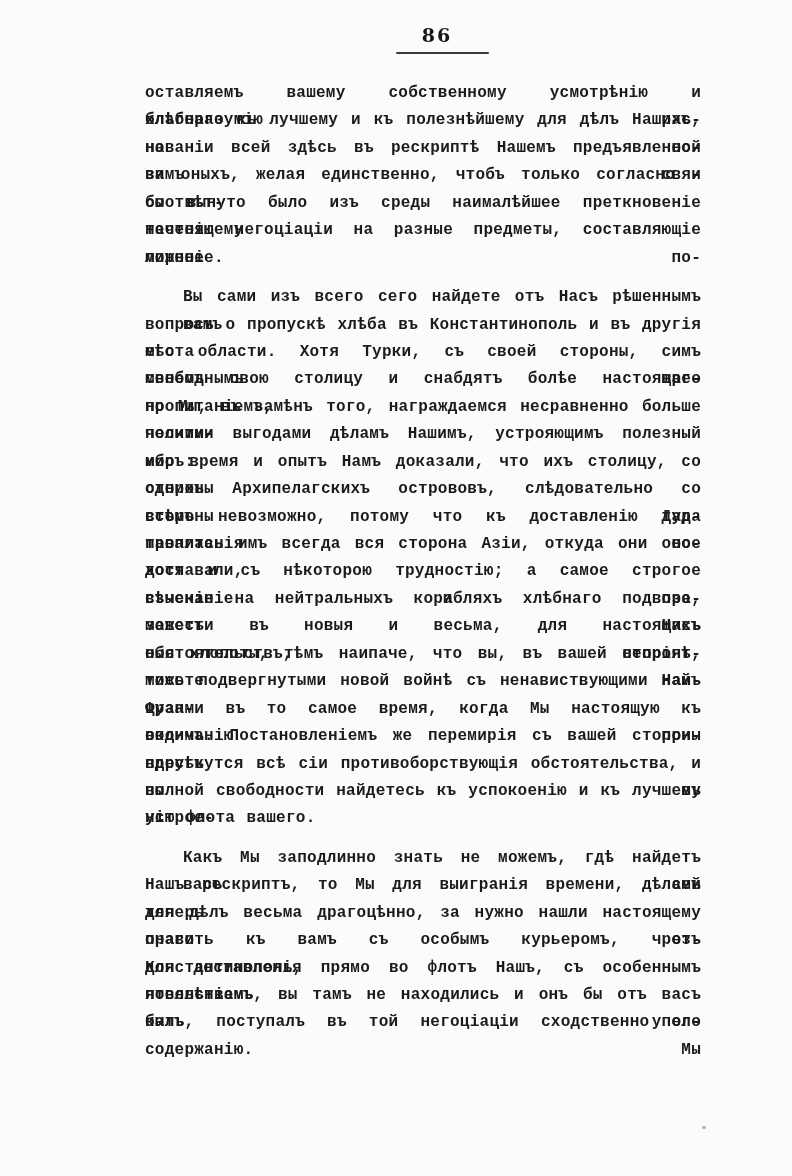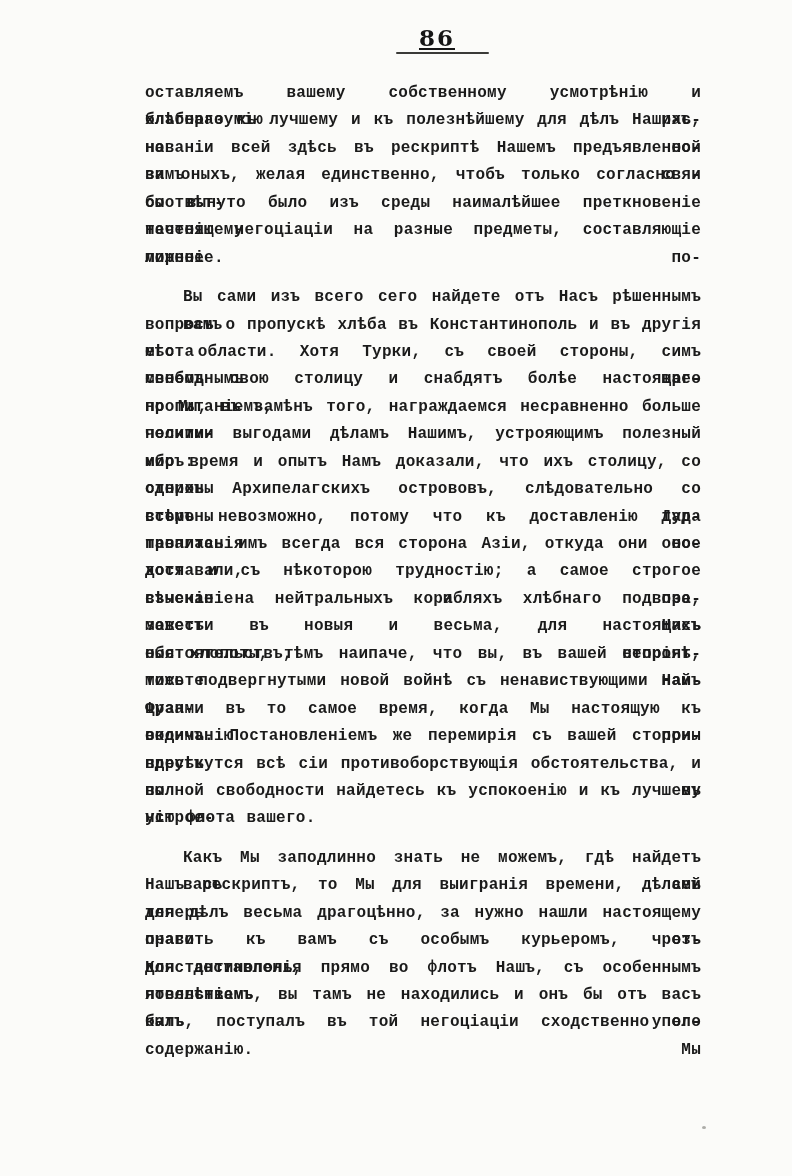--- a/index.html
+++ b/index.html
@@ -14,23 +14,22 @@
     color:#1b1b1b;
   }
   
   .running-head{
     position:absolute;top:24px;left:0;width:792px;height:34px;
     text-align:center;
   }
   .pageno{
     display:inline-block;
     transform:translateX(41px);
-    font-size:23px;font-weight:bold;letter-spacing:2px;
+    font-size:19px;font-weight:bold;letter-spacing:2px;
     color:#161616;
-    text-decoration:underline;
   }
   .head-rule{
     position:absolute;top:28px;left:396px;width:93px;height:2px;
     background:#3a3a38;
     border-radius:1px;
   }
   
   .textblock{
     position:absolute;left:133px;top:68px;width:580px;
   }

